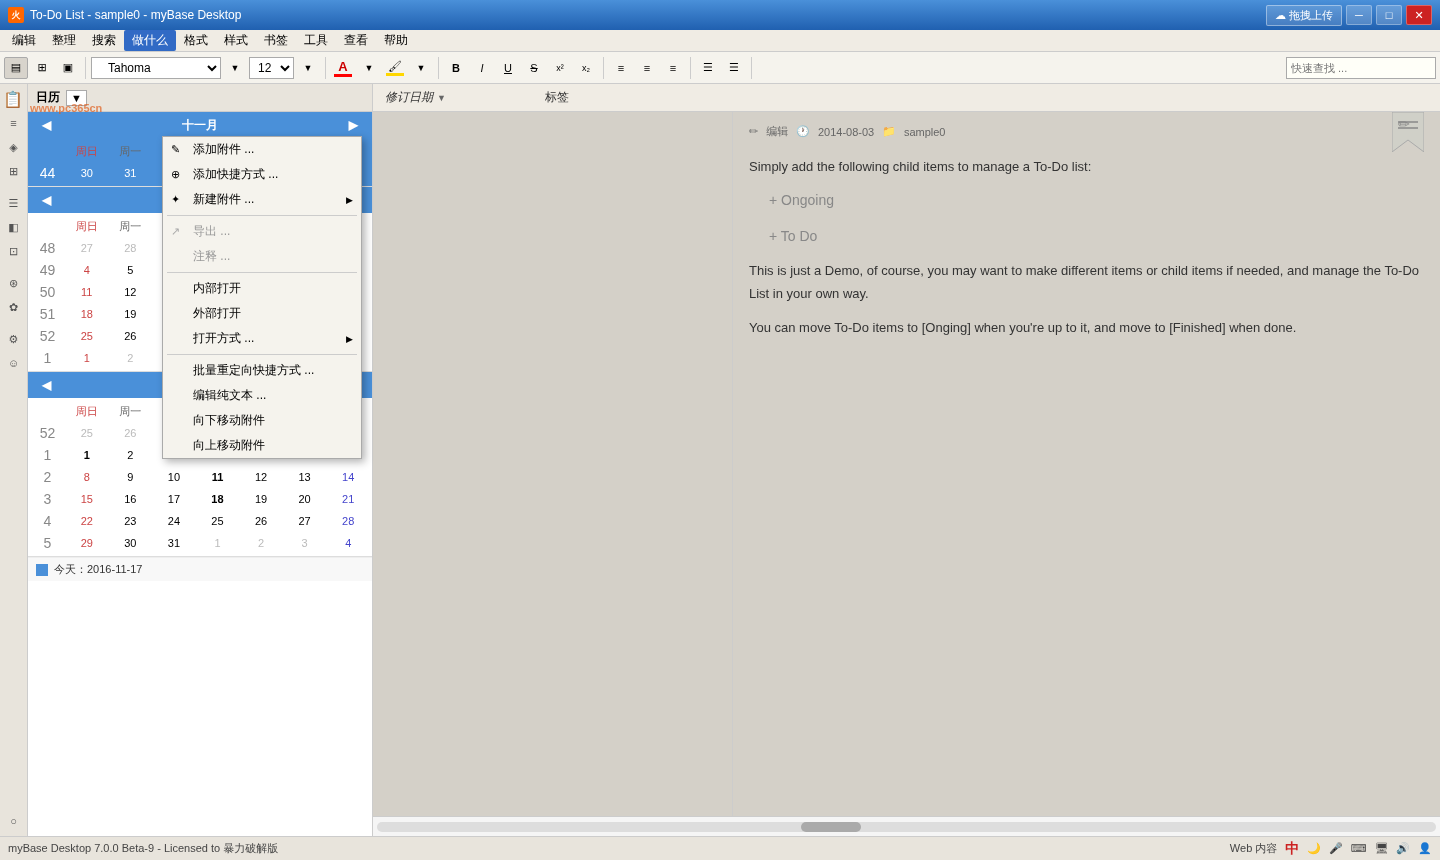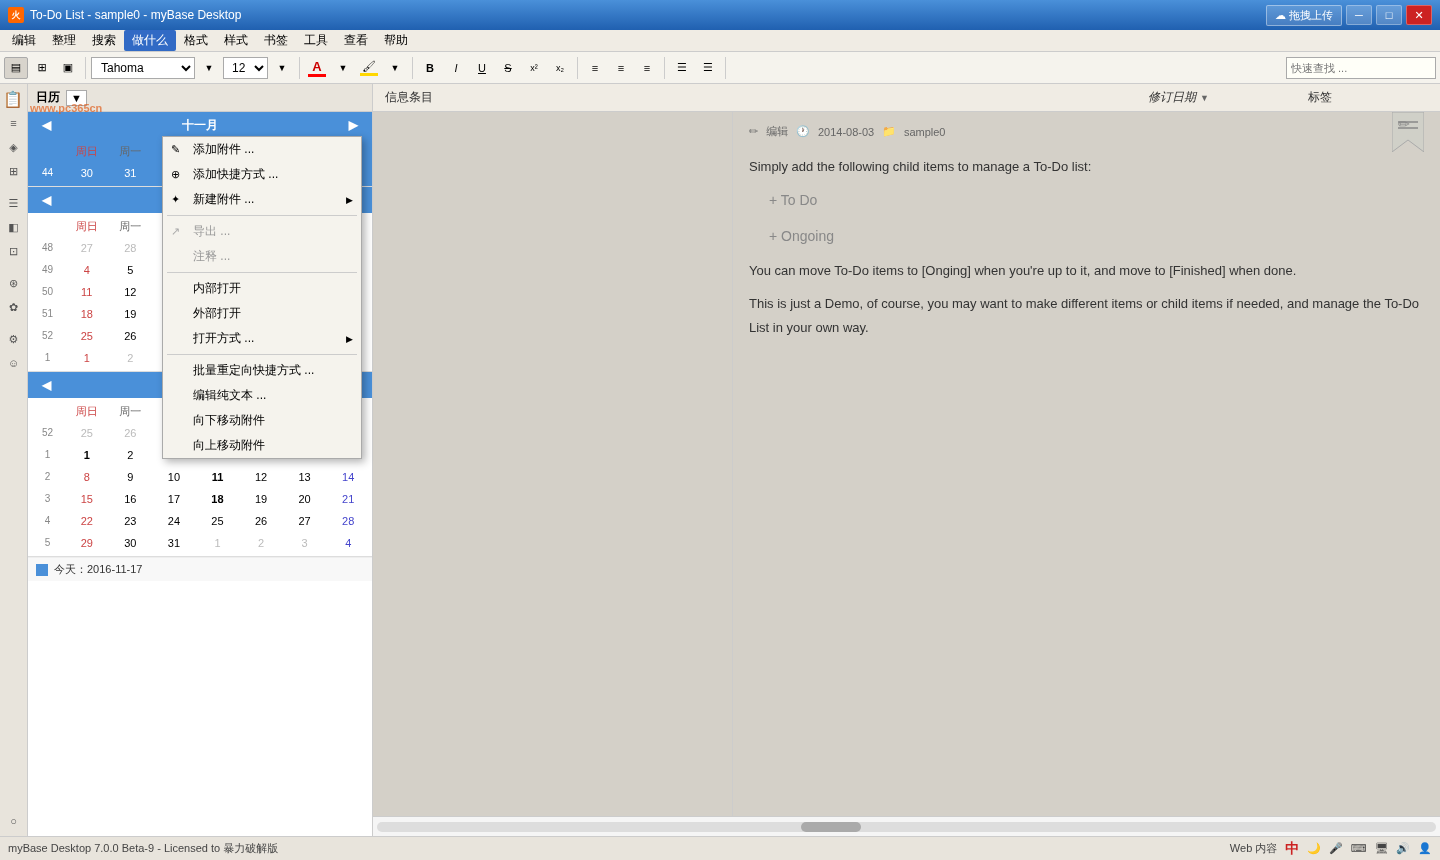--- a/index.html
+++ b/index.html
@@ -18,21 +18,21 @@
     
     .menubar { height: 22px; background: #f0ece4; border-bottom: 1px solid #ccc; display: flex; align-items: center; padding: 0 4px; }
     .menu-item { padding: 2px 8px; font-size: 12px; cursor: pointer; color: #000; border-radius: 2px; }
     .menu-item.highlight { background: #316ac5; color: white; }
 
     
     .toolbar { height: 32px; background: #f5f3ed; border-bottom: 1px solid #ccc; display: flex; align-items: center; padding: 0 4px; gap: 2px; }
     .toolbar-separator { width: 1px; height: 22px; background: #ccc; margin: 0 3px; }
     .tb-btn { width: 24px; height: 22px; display: flex; align-items: center; justify-content: center; border: 1px solid transparent; cursor: pointer; font-size: 11px; border-radius: 2px; background: transparent; }
     .tb-btn.active { background: #d8d4cc; border-color: #aaa; }
-    .font-select { width: 104px; height: 22px; border: 1px solid #aaa; background: white; font-size: 12px; padding: 0 5px; }
+    .font-select { width: 130px; height: 22px; border: 1px solid #aaa; background: white; font-size: 12px; padding: 0 12px; }
     .size-select { width: 45px; height: 22px; border: 1px solid #aaa; background: white; font-size: 12px; padding: 0 4px; }
     .color-btn { display: flex; flex-direction: column; align-items: center; gap: 0; }
     .color-bar { width: 18px; height: 3px; background: red; }
     .search-box { margin-left: auto; width: 150px; height: 22px; border: 1px solid #aaa; padding: 0 4px; font-size: 11px; background: #fffff8; }
 
     
     .left-icons { width: 28px; background: #e8e4dc; border-right: 1px solid #ccc; display: flex; flex-direction: column; align-items: center; padding-top: 4px; gap: 2px; }
     .side-icon { width: 22px; height: 22px; display: flex; align-items: center; justify-content: center; cursor: pointer; border-radius: 2px; font-size: 11px; color: #555; }
 
     
@@ -42,21 +42,21 @@
 
     
     .calendar { border-bottom: 1px solid #ddd; }
     .cal-nav { height: 26px; background: #4a90d9; color: white; display: flex; align-items: center; justify-content: space-between; padding: 0 8px; font-size: 12px; font-weight: bold; }
     .cal-nav-btn { cursor: pointer; padding: 2px 6px; color: white; font-weight: bold; }
     .cal-grid { padding: 2px; }
     .cal-row { display: grid; grid-template-columns: 35px repeat(7, 1fr); text-align: center; line-height: 22px; }
     .cal-row.header .day-header { font-size: 11px; color: #666; }
     .cal-row.header .day-header.sun { color: #cc4444; }
     .cal-row.header .day-header.sat { color: #4444cc; }
-    .week-num { font-size: 10px; color: #888; text-align: center; }
+    .week-num { font-size: 14px; color: #888; text-align: center; }
     .cal-day { font-size: 11px; cursor: pointer; border-radius: 2px; }
     .cal-day.other-month { color: #bbb; }
     .cal-day.sun { color: #cc4444; }
     .cal-day.sat { color: #4444cc; }
     .cal-day.bold { font-weight: bold; color: #000; }
     .cal-today-bar { padding: 4px 8px; background: #f8f8f8; border-top: 1px solid #eee; font-size: 11px; color: #333; display: flex; align-items: center; gap: 6px; }
     .today-dot { width: 12px; height: 12px; background: #4a90d9; display: inline-block; }
 
     
     .content-header { height: 28px; background: #f0ece4; border-bottom: 1px solid #ccc; display: flex; align-items: center; padding: 0 12px; gap: 40px; font-size: 12px; color: #333; }
@@ -391,21 +391,20 @@
 
     <div class="cal-today-bar">
       <span class="today-dot"></span>
       <span>今天：2016-11-17</span>
     </div>
   </div>
 
   <div style="flex:1; display:flex; flex-direction:column;">
 
     <div class="content-header">
-      <div class="col-info">信息条目</div>
       <div class="col-date">
         <span>修订日期</span>
         <span class="sort-arrow">▼</span>
       </div>
       <div class="col-tag">标签</div>
     </div>
 
     <div class="content-body">
 
       <div class="list-pane"></div>
@@ -424,24 +423,24 @@
         <div class="detail-meta">
           <span>✏</span>
           <span>编辑</span>
           <span>🕐</span>
           <span>2014-08-03</span>
           <span>📁</span>
           <span>sample0</span>
         </div>
         <div class="detail-content">
           <p>Simply add the following child items to manage a To-Do list:</p>
+          <p class="todo-item" style="color:#888; font-style:normal;">+ Ongoing</p>
           <p class="todo-item" style="color:#888; font-style:normal;">+ To Do</p>
-          <p class="todo-item" style="color:#888; font-style:normal;">+ Ongoing</p>
+          <p>This is just a Demo, of course, you may want to make different items or child items if needed, and manage the To-Do List in your own way.</p>
           <p>You can move To-Do items to [Onging] when you're up to it, and move to [Finished] when done.</p>
-          <p>This is just a Demo, of course, you may want to make different items or child items if needed, and manage the To-Do List in your own way.</p>
         </div>
       </div>
     </div>
 
     <div class="content-scroll">
       <div class="h-scrollbar">
         <div class="h-scrollbar-thumb"></div>
       </div>
     </div>
   </div>

